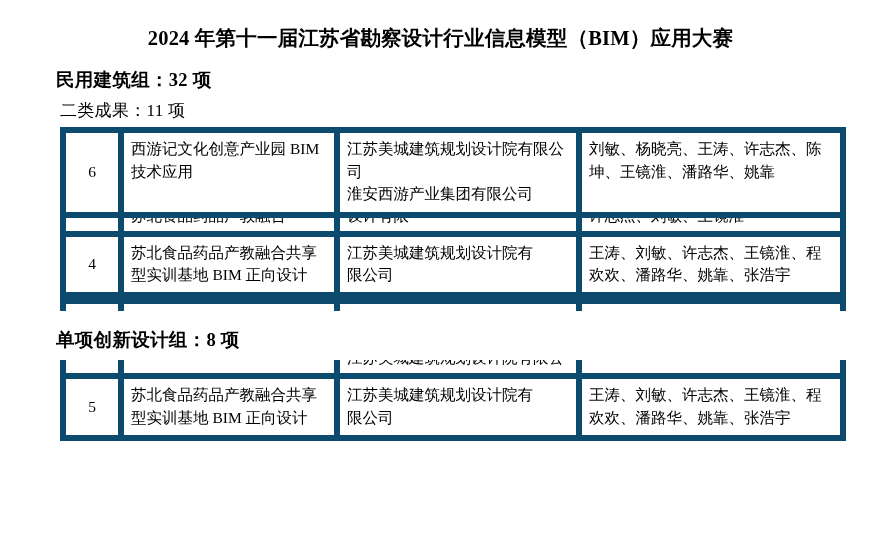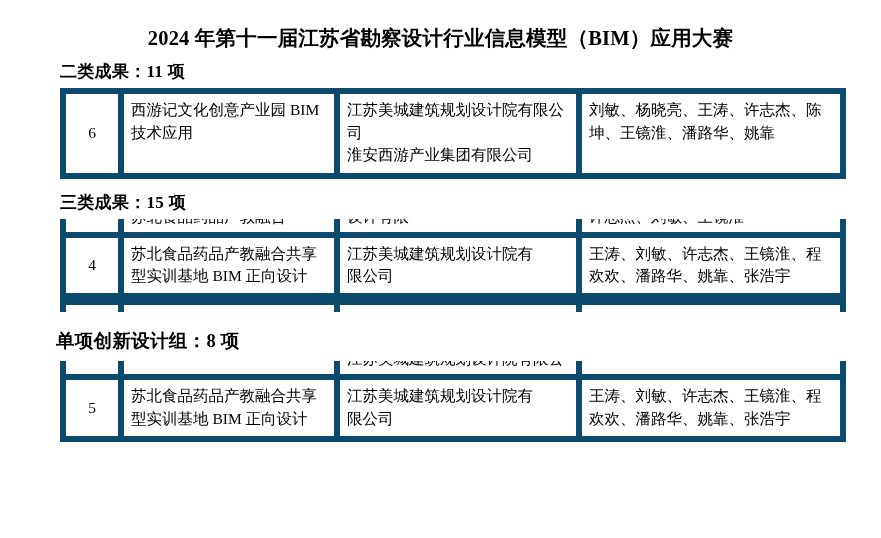--- a/index.html
+++ b/index.html
@@ -33,21 +33,21 @@
   .doc-title .line2 {
     display: block;
   }
   .section-heading {
     font-weight: bold;
     font-size: 18.5px;
     margin: 14px 0 0 10px;
     letter-spacing: 0.3px;
   }
   .sub-heading {
-    font-weight: bold;
+    font-weight: normal;
     font-size: 17px;
     margin: 7px 0 5px 14px;
     letter-spacing: 0.3px;
   }
   .award-table {
     border-collapse: collapse;
     width: 786px;
     margin-left: 14px;
     table-layout: fixed;
   }
@@ -98,37 +98,37 @@
 </style>
 </head>
 <body>
 
 <div class="page">
 
   <div class="doc-title">
     <span>2024 年第十一届江苏省勘察设计行业信息模型（BIM）应用大赛</span>
   </div>
 
+  <div class="section-heading">民用建筑组：32 项</div>
   <div class="sub-heading">二类成果：11 项</div>
 
   <table class="award-table">
     <tbody>
       <tr>
         <td class="col-idx">6</td>
         <td class="col-project">西游记文化创意产业园 BIM 技术应用</td>
         <td class="col-unit">
           <div>江苏美城建筑规划设计院有限公司</div>
           <div>淮安西游产业集团有限公司</div>
         </td>
         <td class="col-people">刘敏、杨晓亮、王涛、许志杰、陈坤、王镜淮、潘路华、姚靠</td>
       </tr>
     </tbody>
   </table>
 
-  <div class="sub-heading" style="margin-top:12px;">三类成果：15 项</div>
 
   <div class="clip-wrap clip-top">
     <table class="award-table ghost">
       <tbody>
         <tr>
           <td class="col-idx"></td>
           <td class="col-project">苏北食品药品产教融合</td>
           <td class="col-unit">设计有限</td>
           <td class="col-people">许志杰、刘敏、王镜淮</td>
         </tr>

